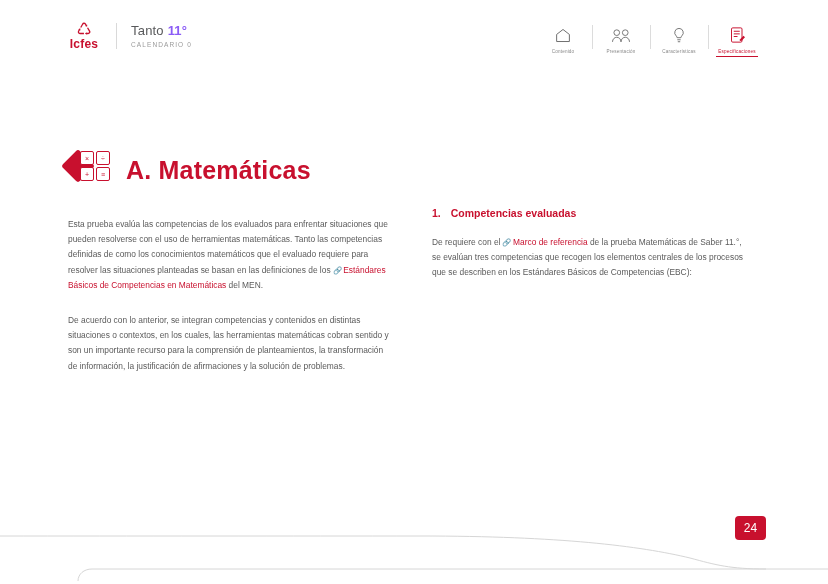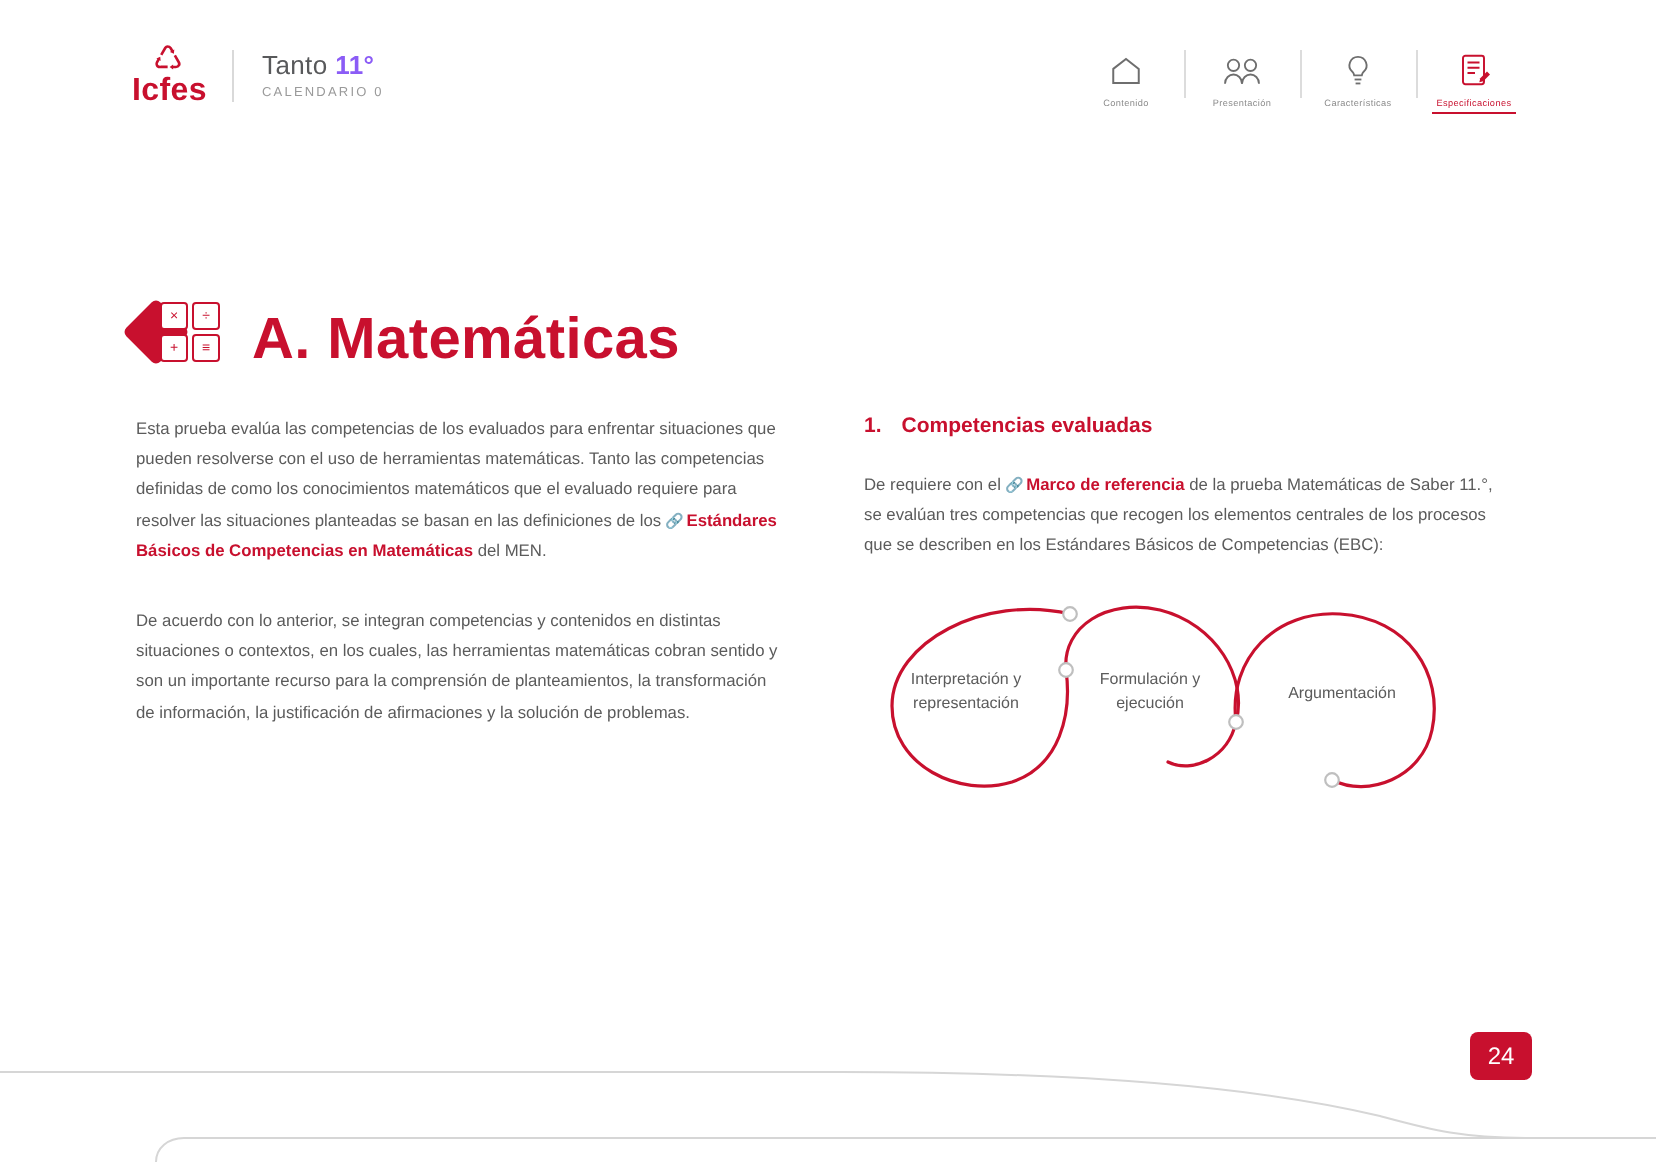--- a/index.html
+++ b/index.html
@@ -44,21 +44,21 @@
   }
   .logo-mark {
     color: #c8102e;
     font-size: 17px;
     line-height: 15px;
     display: block;
   }
   .logo-text {
     color: #c8102e;
     font-weight: bold;
-    font-size: 16px;
+    font-size: 12px;
     letter-spacing: .2px;
     display: block;
     margin-top: 1px;
   }
   .logo-bar {
     width: 22px;
     height: 3px;
     margin: 2px auto 0;
     background: linear-gradient(to right, #f0c000 0 33%, #c8102e 33% 66%, #e08a00 66% 100%);
   }
@@ -172,50 +172,50 @@
     border-radius: 2px;
     background: #ffffff;
     font-size: 7px;
     color: #c8102e;
     display: flex;
     align-items: center;
     justify-content: center;
     line-height: 1;
   }
   .title-text {
-    font-size: 29px;
+    font-size: 25px;
     font-weight: bold;
     color: #c8102e;
     letter-spacing: .2px;
   }
 
   
   .col-left {
     position: absolute;
     left: 68px;
-    top: 207px;
+    top: 217px;
     width: 322px;
   }
   .col-right {
     position: absolute;
     left: 432px;
     top: 207px;
     width: 320px;
   }
   .para {
     font-size: 8.4px;
     line-height: 15.2px;
     color: #5b5b5b;
     margin: 0 0 14px 0;
     text-align: left;
   }
   .para.spaced { margin-top: 20px; }
   .link {
     color: #c8102e;
-    font-weight: bold;
+    font-weight: normal;
     text-decoration: none;
   }
   .link-icon {
     color: #c8102e;
     font-size: 7.5px;
     margin-right: 1px;
   }
 
   .section-heading {
     font-size: 10.5px;
@@ -363,38 +363,20 @@
     <p class="para spaced">De acuerdo con lo anterior, se integran competencias y contenidos en distintas situaciones o contextos, en los cuales, las herramientas matemáticas cobran sentido y son un importante recurso para la comprensión de planteamientos, la transformación de información, la justificación de afirmaciones y la solución de problemas.</p>
   </div>
 
   <div class="col-right">
     <div class="section-heading">
       <span>1.</span>
       <span>Competencias evaluadas</span>
     </div>
     <p class="para"><span>De requiere con el </span><span class="link-icon">🔗</span><a href="#" class="link">Marco de referencia</a><span> de la prueba Matemáticas de Saber 11.°, se evalúan tres competencias que recogen los elementos centrales de los procesos que se describen en los Estándares Básicos de Competencias (EBC):</span></p>
 
-    <div class="diagram">
-      <svg width="322" height="115" viewBox="0 0 322 115" fill="none">
-
-        <path d="M103 12 C 60 2, 14 26, 14 58 C 14 88, 48 104, 74 96 C 98 88, 104 62, 101 40" stroke="#c8102e" stroke-width="1.6" fill="none" stroke-linecap="round"></path>
-
-        <path d="M101 40 C 99 18, 122 4, 148 10 C 176 17, 192 44, 186 66 C 182 84, 164 92, 152 86" stroke="#c8102e" stroke-width="1.6" fill="none" stroke-linecap="round"></path>
-
-        <path d="M186 66 C 182 34, 206 10, 238 12 C 272 14, 290 42, 284 70 C 279 94, 252 104, 234 95" stroke="#c8102e" stroke-width="1.6" fill="none" stroke-linecap="round"></path>
-
-        <circle cx="103" cy="12" r="3.4" fill="#ffffff" stroke="#bfbfbf" stroke-width="1.1"></circle>
-        <circle cx="101" cy="40" r="3.4" fill="#ffffff" stroke="#bfbfbf" stroke-width="1.1"></circle>
-        <circle cx="186" cy="66" r="3.4" fill="#ffffff" stroke="#bfbfbf" stroke-width="1.1"></circle>
-        <circle cx="234" cy="95" r="3.4" fill="#ffffff" stroke="#bfbfbf" stroke-width="1.1"></circle>
-      </svg>
-      <div class="loop-label l1">Interpretación y representación</div>
-      <div class="loop-label l2">Formulación y ejecución</div>
-      <div class="loop-label l3">Argumentación</div>
-    </div>
   </div>
 
   <div class="page-number">24</div>
 
   <div class="footer-curve">
     <svg width="828" height="60" viewBox="0 0 828 60" fill="none">
       <path d="M0 12 C 120 12, 300 12, 420 12 C 560 12, 640 22, 690 34 C 716 41, 730 45, 766 45 L 828 45" stroke="#d6d6d6" stroke-width="1" fill="none"></path>
       <path d="M78 57 C 78 50, 84 45, 92 45 L 766 45" stroke="#d6d6d6" stroke-width="1" fill="none"></path>
     </svg>
   </div>

